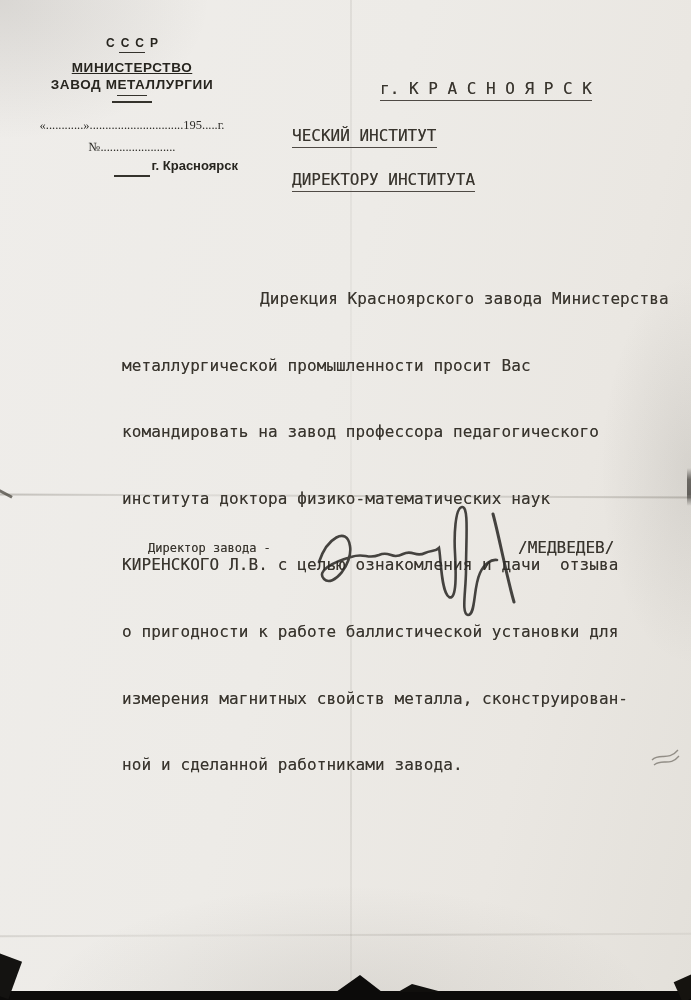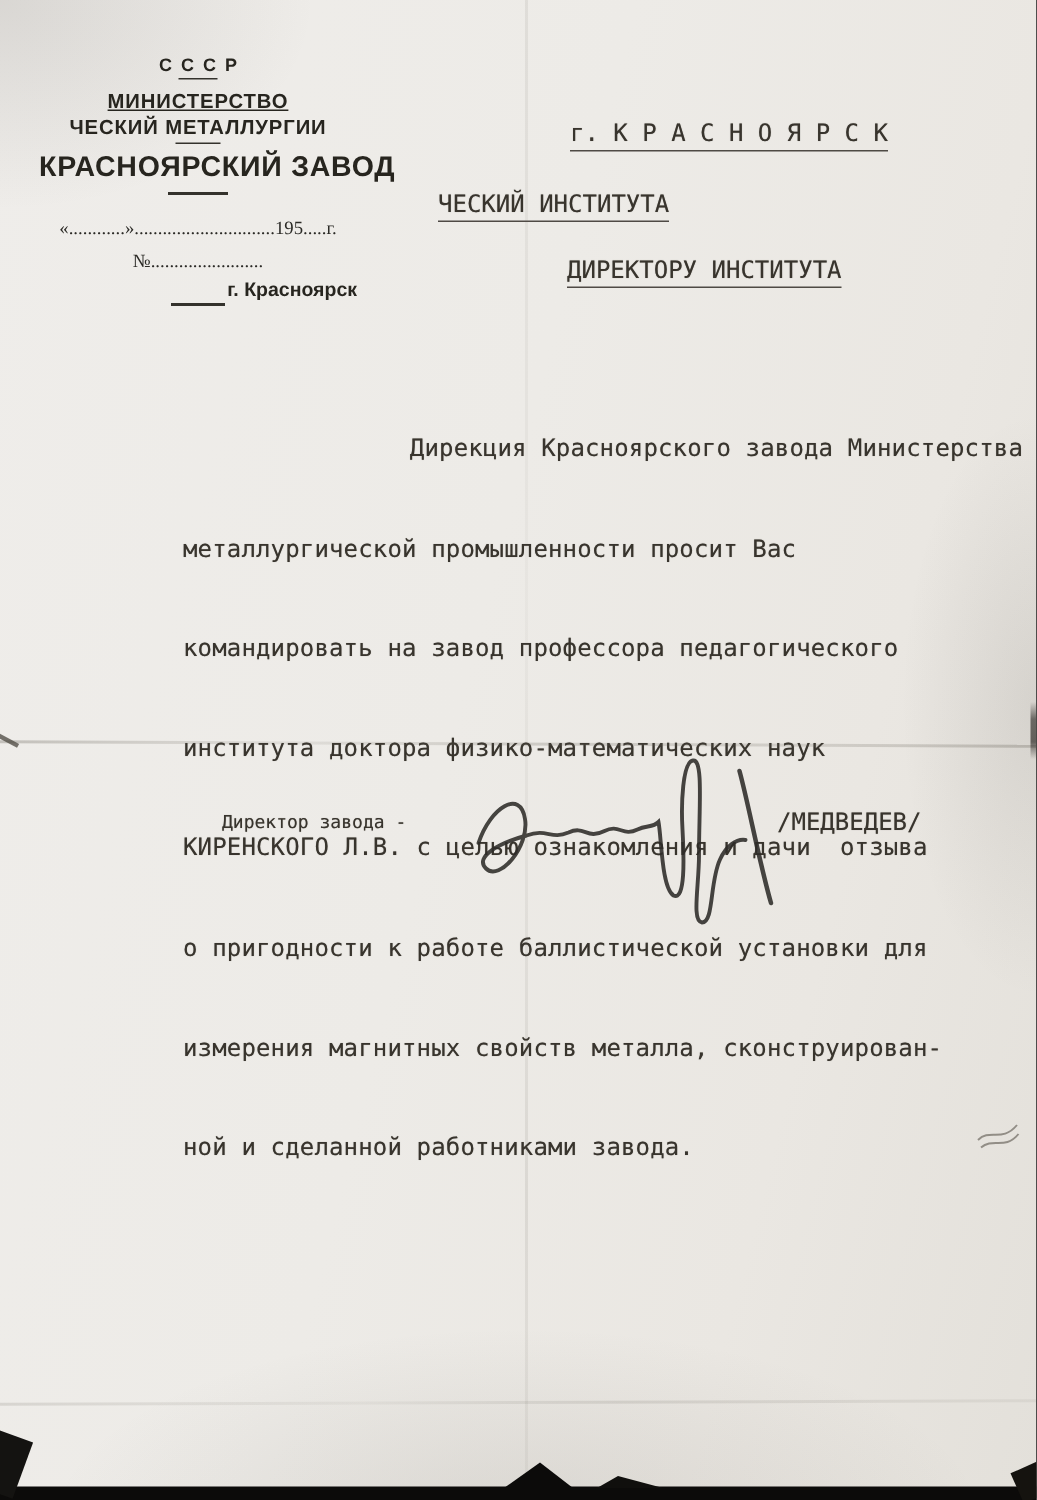--- a/index.html
+++ b/index.html
@@ -33,25 +33,25 @@
   .lh-city{font-size:13px;font-weight:bold;margin-top:3px;text-align:right;}
   .lh-station{font-size:13px;font-weight:bold;margin-top:2px;}
   .rule-station{width:36px;border-top-width:2px;margin-top:2px;}
   
   .typed{color:#38342d;text-shadow:0 0 0.5px rgba(56,52,45,0.55);white-space:pre;}
   .u{border-bottom:1.5px solid rgba(50,46,40,0.85);padding-bottom:2px;}
   .recipient{position:absolute;left:292px;top:60px;width:392px;font-size:16px;}
   .rcity{margin-left:88px;display:inline-block;}
   .rorg1{margin-top:13px;display:inline-block;}
   .rorg2{margin-top:9px;display:inline-block;}
-  .raddr{margin-top:22px;margin-left:86px;display:inline-block;}
+  .raddr{margin-top:22px;display:inline-block;}
   .rcol > span{float:left;clear:left;text-align:right;}
   .body-text{position:absolute;left:122px;top:247px;width:560px;font-size:16px;letter-spacing:0.1px;}
   .body-line{line-height:28.6px;height:28.6px;}
-  .body-line:first-child{text-indent:138px;text-align:right;}
+  .body-line:first-child{text-indent:138px;}
   .sig-title{position:absolute;left:148px;top:541px;font-size:12px;}
   .sig-name{position:absolute;left:518px;top:538px;font-size:16px;}
   .sig-svg{position:absolute;left:303px;top:496px;width:240px;height:132px;}
   
   .crease{position:absolute;pointer-events:none;}
   .crease-h1{left:0;top:495px;width:691px;height:2px;
     background:linear-gradient(90deg,rgba(95,90,80,.30),rgba(95,90,80,.10) 28%,rgba(95,90,80,.22) 52%,rgba(95,90,80,.18) 78%,rgba(95,90,80,.28));
     transform:rotate(0.25deg);}
   .crease-h2{left:0;top:934px;width:691px;height:2px;
     background:linear-gradient(90deg,rgba(95,90,80,.16),rgba(95,90,80,.06) 35%,rgba(95,90,80,.15) 60%,rgba(95,90,80,.08));
@@ -70,33 +70,32 @@
 </style>
 </head>
 <body>
 
 <div id="paper">
 
   <div class="lh">
     <div class="lh-cccp">СССР</div>
     <div class="rule rule-cccp"></div>
     <div class="lh-min">МИНИСТЕРСТВО</div>
-    <div class="lh-min2">ЧЕСКИЙ МЕТАЛЛУРГИИ</div>
+    <div class="lh-min2">ЗАВОД МЕТАЛЛУРГИИ</div>
     <div class="rule rule-min"></div>
-    <div class="lh-factory">КРАСНОЯРСКИЙ ЗАВОД</div>
     <div class="rule rule-factory"></div>
     <div class="lh-date">«............»..............................195.....г.</div>
     <div class="lh-num">№........................</div>
     <div class="lh-city">г. Красноярск</div>
     <div class="rule rule-station"></div>
   </div>
 
   <div class="recipient typed rcol">
     <span class="rcity u">г. К Р А С Н О Я Р С К</span>
-    <span class="rorg2 u">ЧЕСКИЙ ИНСТИТУТА</span>
+    <span class="rorg2 u">ЧЕСКИЙ ИНСТИТУТ</span>
     <span class="raddr u">ДИРЕКТОРУ ИНСТИТУТА</span>
   </div>
 
   <div class="body-text typed">
     <div class="body-line">Дирекция Красноярского завода Министерства</div>
     <div class="body-line">металлургической промышленности просит Вас</div>
     <div class="body-line">командировать на завод профессора педагогического</div>
     <div class="body-line">института доктора физико-математических наук</div>
     <div class="body-line">КИРЕНСКОГО Л.В. с целью ознакомления и дачи  отзыва</div>
     <div class="body-line">о пригодности к работе баллистической установки для</div>

